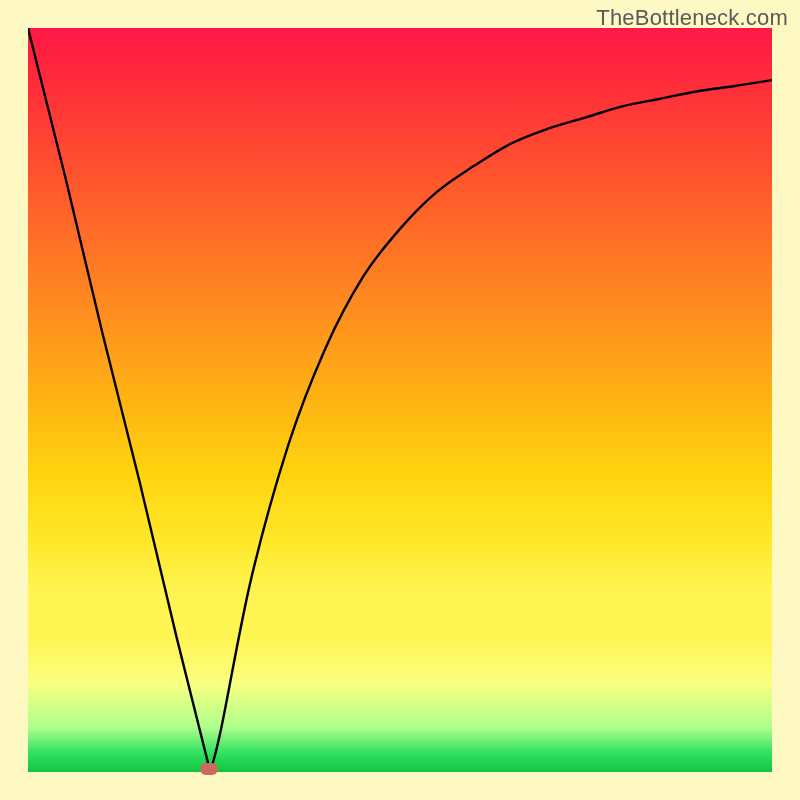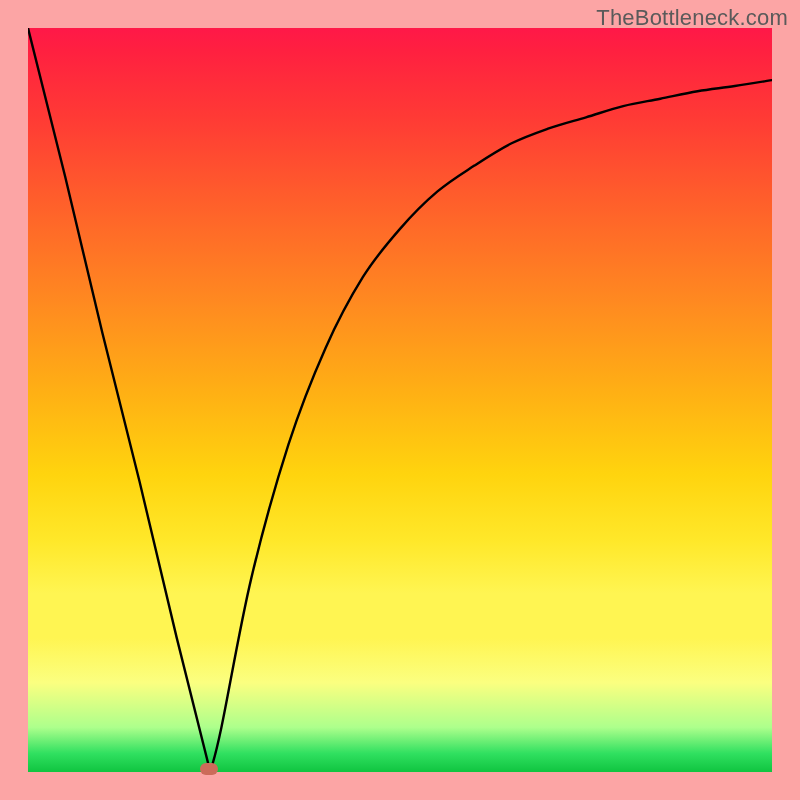--- a/index.html
+++ b/index.html
@@ -9,21 +9,21 @@
     height: 800px;
     background: #000;
     overflow: hidden;
   }
   .frame {
     position: absolute;
     left: 0;
     top: 0;
     width: 800px;
     height: 800px;
-    background: #fca5a5;
+    background: #fef9c3;
   }
   .plot-area {
     position: absolute;
     left: 28px;
     top: 28px;
     width: 744px;
     height: 744px;
     background: linear-gradient(to bottom,
       #ff1848 0%,
       #ff2040 3%,

